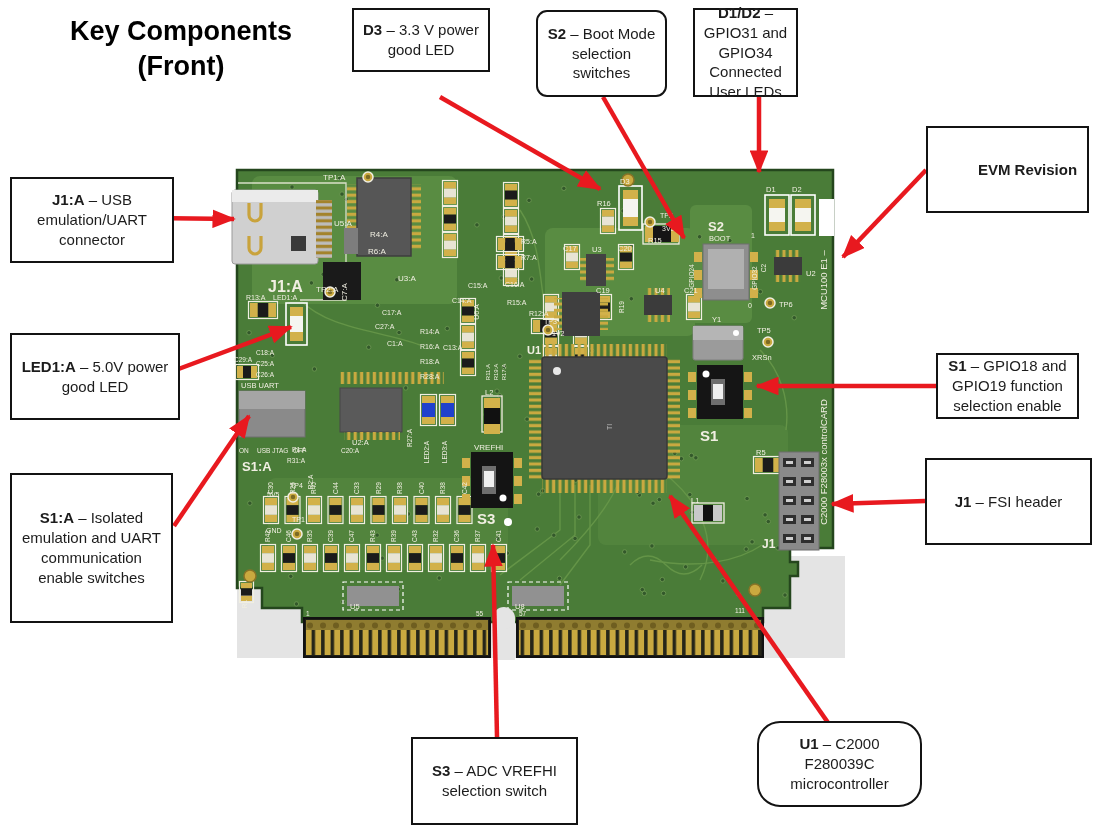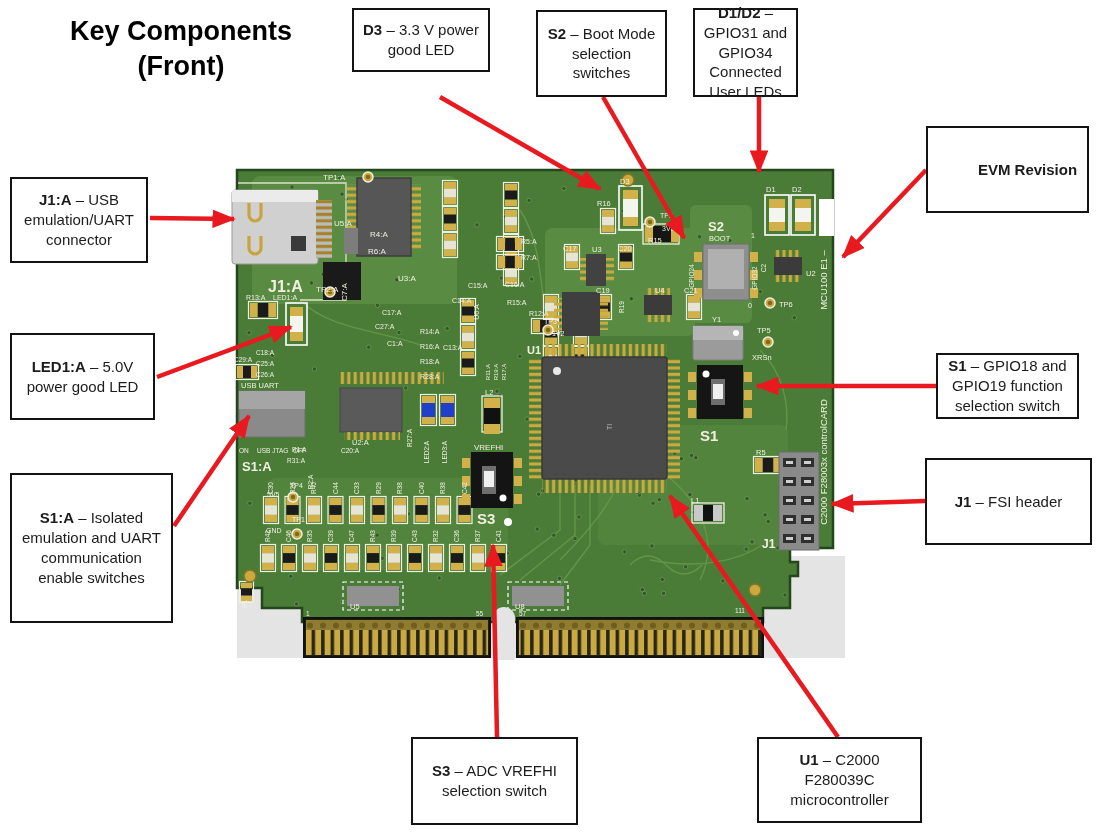--- a/index.html
+++ b/index.html
@@ -698,44 +698,44 @@
         <line x1="925" y1="501" x2="832" y2="504" stroke="#e8191f" stroke-width="4.5" marker-end="url(#ah)"></line>
         <line x1="497" y1="737" x2="493" y2="545" stroke="#e8191f" stroke-width="4.5" marker-end="url(#ah)"></line>
         <line x1="838" y1="737" x2="670" y2="496" stroke="#e8191f" stroke-width="4.5" marker-end="url(#ah)"></line>
       </g>
   </svg>
 
   <div id="callouts">
       <div class="callout" style="left: 352px; top: 8px; width: 138px; height: 64px;">
         <div><b>D3</b><span> – 3.3 V power good LED</span></div>
       </div>
-      <div class="callout" style="left: 536px; top: 10px; width: 131px; height: 87px;">
+      <div class="callout" style="left: 536px; top: 10px; width: 131px; height: 87px; border-radius: 11px;">
         <div><b>S2</b><span> – Boot Mode selection switches</span></div>
       </div>
       <div class="callout" style="left: 693px; top: 8px; width: 105px; height: 89px;">
         <div><b>D1/D2</b><span> – GPIO31 and GPIO34 Connected User LEDs</span></div>
       </div>
       <div class="callout" style="left: 926px; top: 126px; width: 163px; height: 87px; padding-left: 47px;">
         <div><b>EVM Revision</b><span></span></div>
       </div>
-      <div class="callout" style="left: 10px; top: 177px; width: 138px; height: 86px;">
+      <div class="callout" style="left: 10px; top: 177px; width: 164px; height: 86px;">
         <div><b>J1:A</b><span> – USB emulation/UART connector</span></div>
       </div>
-      <div class="callout" style="left: 10px; top: 333px; width: 145px; height: 87px;">
+      <div class="callout" style="left: 10px; top: 333px; width: 170px; height: 87px;">
         <div><b>LED1:A</b><span> – 5.0V power good LED</span></div>
       </div>
       <div class="callout" style="left: 10px; top: 473px; width: 163px; height: 150px;">
         <div><b>S1:A</b><span> – Isolated emulation and UART communication enable switches</span></div>
       </div>
       <div class="callout" style="left: 936px; top: 353px; width: 143px; height: 66px;">
-        <div><b>S1</b><span> – GPIO18 and GPIO19 function selection switch</span></div>
+        <div><b>S1</b><span> – GPIO18 and GPIO19 function selection enable</span></div>
       </div>
       <div class="callout" style="left: 925px; top: 458px; width: 167px; height: 87px; justify-content: center;">
         <div><b>J1</b><span> – FSI header</span></div>
       </div>
       <div class="callout" style="left: 411px; top: 737px; width: 167px; height: 88px;">
         <div><b>S3</b><span> – ADC VREFHI selection switch</span></div>
       </div>
-      <div class="callout" style="left: 757px; top: 737px; width: 165px; height: 86px;">
+      <div class="callout" style="left: 757px; top: 721px; width: 165px; height: 86px; border-radius: 23px;">
         <div><b>U1</b><span> – C2000 F280039C microcontroller</span></div>
       </div>
     </div>
 </div>
 
 </body></html>

